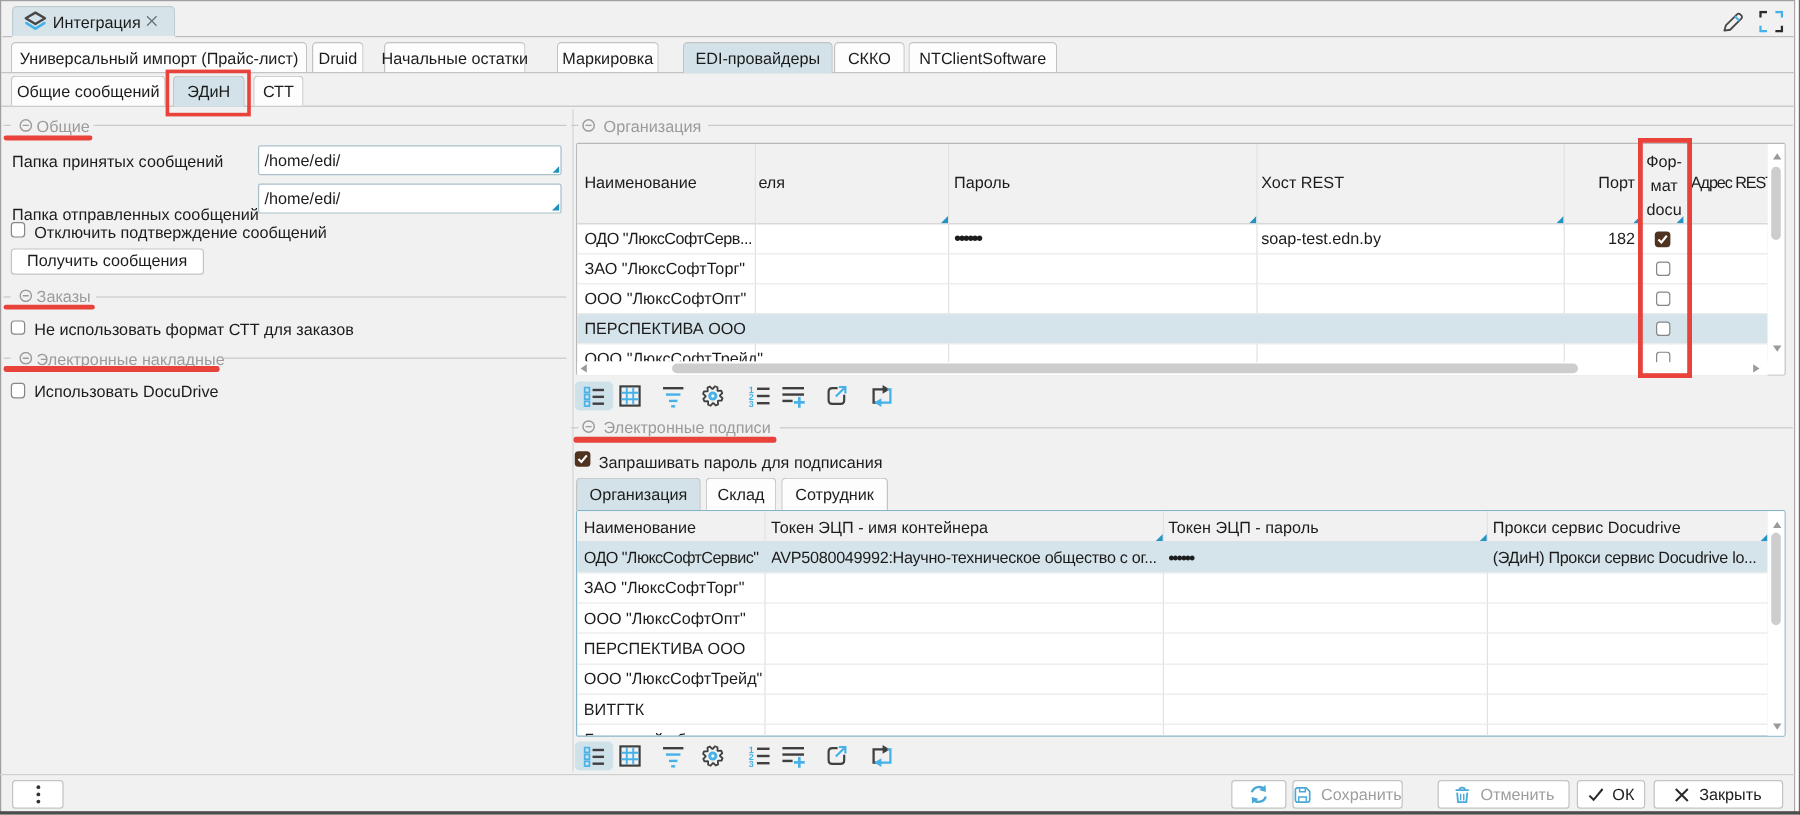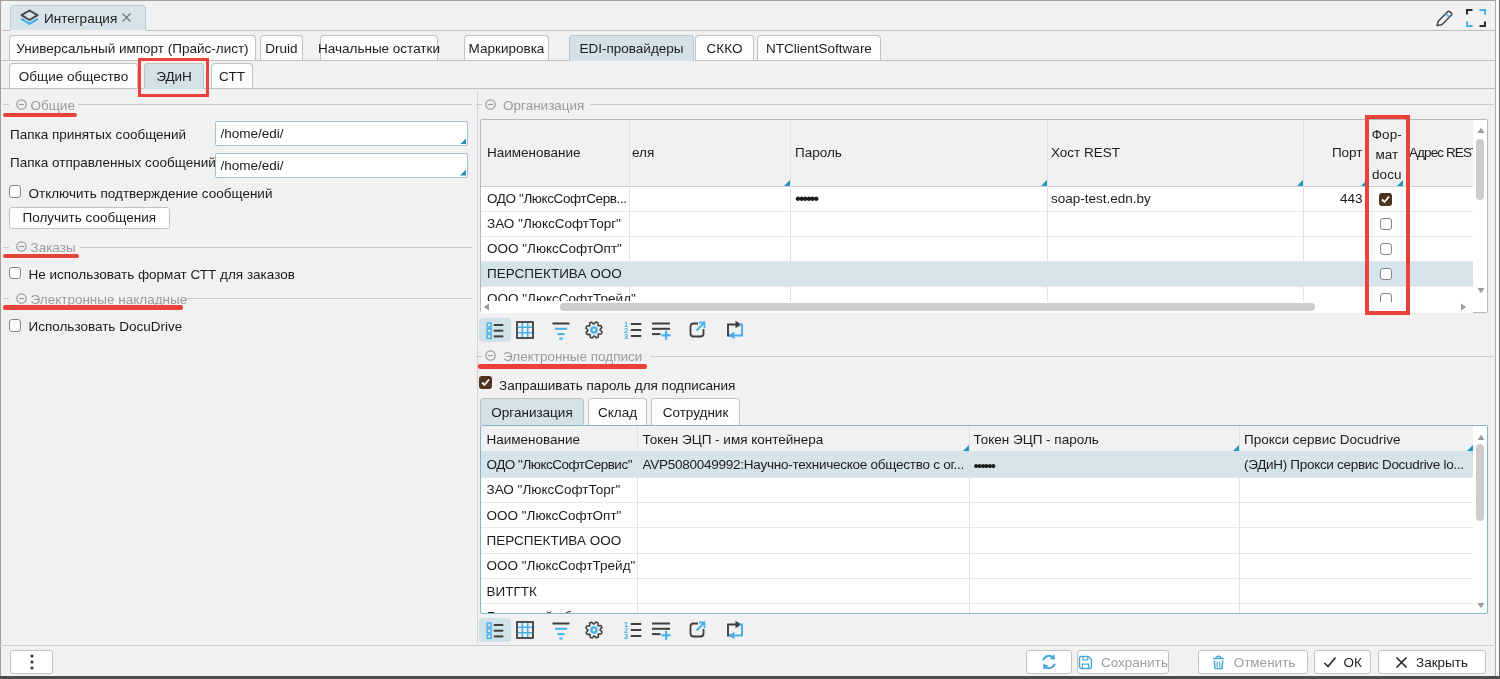--- a/index.html
+++ b/index.html
@@ -45,21 +45,21 @@
 <div class="hline" style="left:1px;top:60px;width:1495px"></div>
 <div class="tab" style="left:9px;top:35px;width:247px;height:25px">Универсальный импорт (Прайс-лист)</div>
 <div class="tab" style="left:260px;top:35px;width:43px;height:25px">Druid</div>
 <div class="tab" style="left:320px;top:35px;width:118px;height:25px">Начальные остатки</div>
 <div class="tab" style="left:464px;top:35px;width:85px;height:25px">Маркировка</div>
 <div class="tab sel" style="left:569px;top:35px;width:125px;height:26px;border-radius:4px 4px 0 0">EDI-провайдеры</div>
 <div class="tab" style="left:695px;top:35px;width:59px;height:25px">СККО</div>
 <div class="tab" style="left:757px;top:35px;width:124px;height:25px">NTClientSoftware</div>
 
 <div class="hline" style="left:1px;top:88px;width:1495px"></div>
-<div class="tab" style="left:9px;top:63px;width:129px;height:25px">Общие общество</div>
+<div class="tab" style="left:9px;top:63px;width:129px;height:25px">Общие сообщений</div>
 <div class="tab sel" style="left:144px;top:63px;width:60px;height:26px">ЭДиН</div>
 <div class="tab" style="left:211px;top:63px;width:42px;height:25px">СТТ</div>
 <div class="a" style="left:138px;top:58px;width:71px;height:39px;border:3px solid #e8423b"></div>
 
 <svg class="a" style="left:1435px;top:8px" width="20" height="19" viewBox="0 0 20 19">
 <path d="M2,17.5 L3.2,13.2 L12.5,3.9 A1.8,1.8 0 0 1 15.1,3.9 L16.1,4.9 A1.8,1.8 0 0 1 16.1,7.5 L6.8,16.8 L2,17.5 Z" fill="none" stroke="#474747" stroke-width="1.5" stroke-linejoin="round"></path>
 <path d="M10.8,5.6 L14.4,9.2" stroke="#45b1e8" stroke-width="1.8"></path>
 </svg>
 <svg class="a" style="left:1466px;top:9px" width="20" height="18" viewBox="0 0 20 18">
 <path d="M1,5.5 V1 H6.5" fill="none" stroke="#2b2b2b" stroke-width="2"></path>
@@ -74,21 +74,21 @@
     <path d="M3,5.5 H8" stroke="#9b9b9b" stroke-width="1.2"></path>
   </svg>
 <div class="gtxt" style="left:30.5px;top:97.5px">Общие</div>
 <div class="gline" style="left:78px;top:104px;width:394px"></div>
 <div class="redu" style="left:3px;top:112.5px;width:74px"></div>
 
 <div class="lbl" style="left:10px;top:126.5px">Папка принятых сообщений</div>
 <div class="inp" style="left:214.5px;top:121px;width:253.5px;height:25px">/home/edi/<svg style="position:absolute;right:1px;bottom:1px" width="6.5" height="6.5" viewBox="0 0 8 8">
       <path d="M8,0 L8,8 L0,8 Z" fill="#2191bc"></path>
     </svg></div>
-<div class="lbl" style="left:10px;top:155px">Папка отправленных сообщений</div>
+<div class="lbl" style="left:10px;top:171px">Папка отправленных сообщений</div>
 <div class="inp" style="left:214.5px;top:152.5px;width:253.5px;height:25px">/home/edi/<svg style="position:absolute;right:1px;bottom:1px" width="6.5" height="6.5" viewBox="0 0 8 8">
       <path d="M8,0 L8,8 L0,8 Z" fill="#2191bc"></path>
     </svg></div>
 
 <div class="cb" style="left:8.5px;top:185px"></div>
 <div class="lbl" style="left:28.5px;top:185.5px">Отключить подтверждение сообщений</div>
 <div class="btn" style="left:8.5px;top:206.5px;width:161.5px;height:22.5px">Получить сообщения</div>
 
 <div class="gline" style="left:3px;top:246.5px;width:6px"></div>
 <svg class="a" style="left:16px;top:241px" width="11" height="11" viewBox="0 0 11 11">
@@ -164,21 +164,21 @@
 <div class="a" style="left:481px;top:261px;width:991.5px;height:25px;background:#d5e4ea"></div>
 
 <div class="rdiv" style="left:481px;top:211px;width:991.5px"></div>
 <div class="rdiv" style="left:481px;top:236px;width:991.5px"></div>
 <div class="rdiv" style="left:481px;top:261px;width:991.5px"></div>
 <div class="rdiv" style="left:481px;top:286px;width:991.5px"></div>
 
 <div class="cell" style="left:487px;top:190.5px;width:141px;letter-spacing:-0.4px">ОДО "ЛюксСофтСерв...</div>
 <div class="cell" style="left:795px;top:189px;width:245px;font-size:17px;letter-spacing:-2.3px">••••••</div>
 <div class="cell" style="left:1051px;top:190.5px;width:245px">soap-test.edn.by</div>
-<div class="cell" style="left:1302.5px;top:190.5px;width:60px;text-align:right">443</div>
+<div class="cell" style="left:1302.5px;top:190.5px;width:60px;text-align:right">182</div>
 <div class="cell" style="left:487px;top:215.5px;width:140px">ЗАО "ЛюксСофтТорг"</div>
 <div class="cell" style="left:487px;top:240.5px;width:140px">ООО "ЛюксСофтОпт"</div>
 <div class="cell" style="left:487px;top:265.5px;width:140px">ПЕРСПЕКТИВА ООО</div>
 <div class="a" style="left:481px;top:286px;width:991.5px;height:15px;overflow:hidden">
     <div class="lbl" style="left:6px;top:5px">ООО "ЛюксСофтТрейд"</div>
   </div>
 
 <div class="cbk" style="left:1379px;top:192.5px"><svg width="13" height="13" viewBox="0 0 13 13">
       <path d="M3,6.5 L5.5,9 L10,3.5" fill="none" stroke="#fff" stroke-width="1.8"></path>
     </svg></div>

